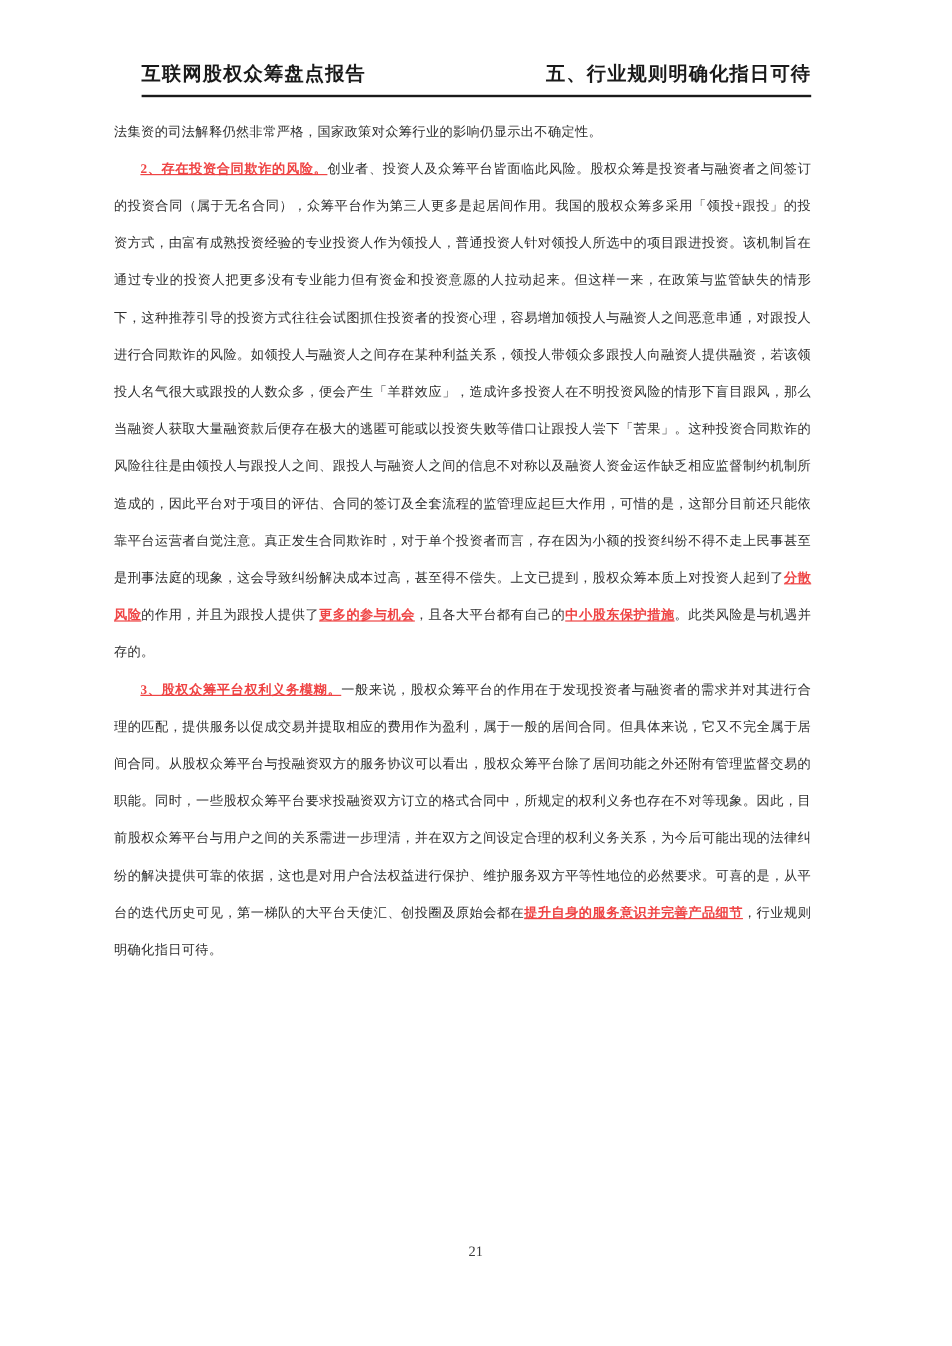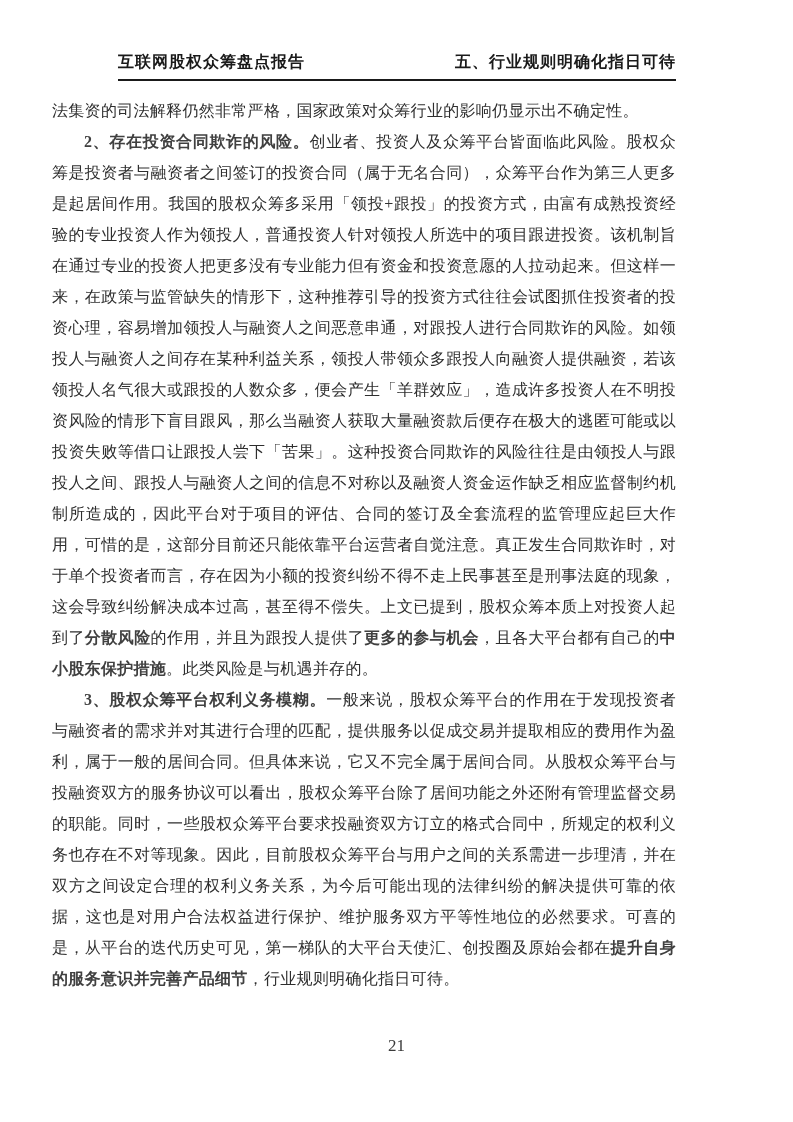--- a/index.html
+++ b/index.html
@@ -23,44 +23,45 @@
     align-items: flex-end;
     margin: 52px 117px 0 118px;
     padding-bottom: 6px;
     border-bottom: 2px solid #1a1a1a;
     font-weight: 700;
     font-size: 16px;
     color: #1a1a1a;
     letter-spacing: 1px;
   }
   .doc-body {
-    margin: 14px 117px 0 52px;
-    font-size: 16px;
+    margin: 14px 117px 0 95px;
+    font-size: 11px;
     line-height: 31px;
     text-align: justify;
     color: #2e2e2e;
     letter-spacing: 0.3px;
   }
   .doc-body p {
     margin: 0;
   }
   .doc-body p.indent {
     text-indent: 2em;
   }
   .doc-body .bold {
     font-weight: 700;
-    color: #404040;
+    color: #ef4444;
+    text-decoration: underline;
   }
   .footer {
     position: absolute;
     top: 1036px;
     left: 0;
     width: 100%;
     text-align: center;
-    font-size: 17px;
+    font-size: 12px;
     color: #3a3a3a;
   }
 </style>
 </head>
 <body>
 
 <div class="page">
 
   <div class="header">
     <span>互联网股权众筹盘点报告</span>

